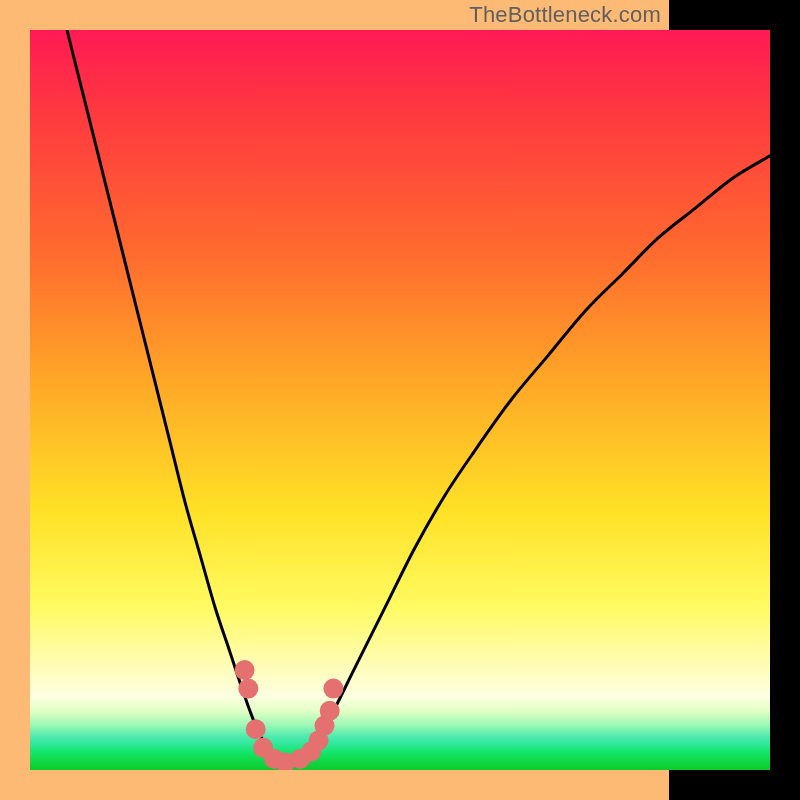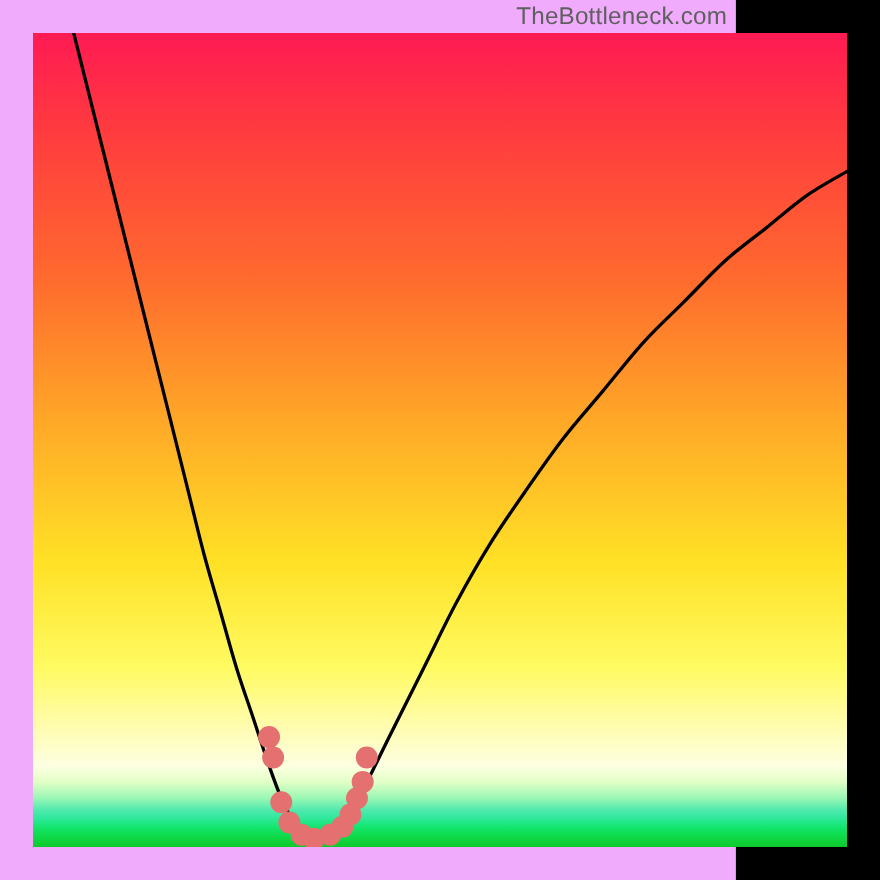--- a/index.html
+++ b/index.html
@@ -10,21 +10,21 @@
     background: #000;
     overflow: hidden;
     font-family: Arial, Helvetica, sans-serif;
   }
   .frame {
     position: absolute;
     top: 0;
     left: 0;
     width: 669px;
     height: 800px;
-    background: #f0abfc;
+    background: #fdba74;
   }
   .plot-area {
     position: absolute;
     top: 30px;
     left: 30px;
     width: 740px;
     height: 740px;
     overflow: hidden;
   }
   .gradient {

